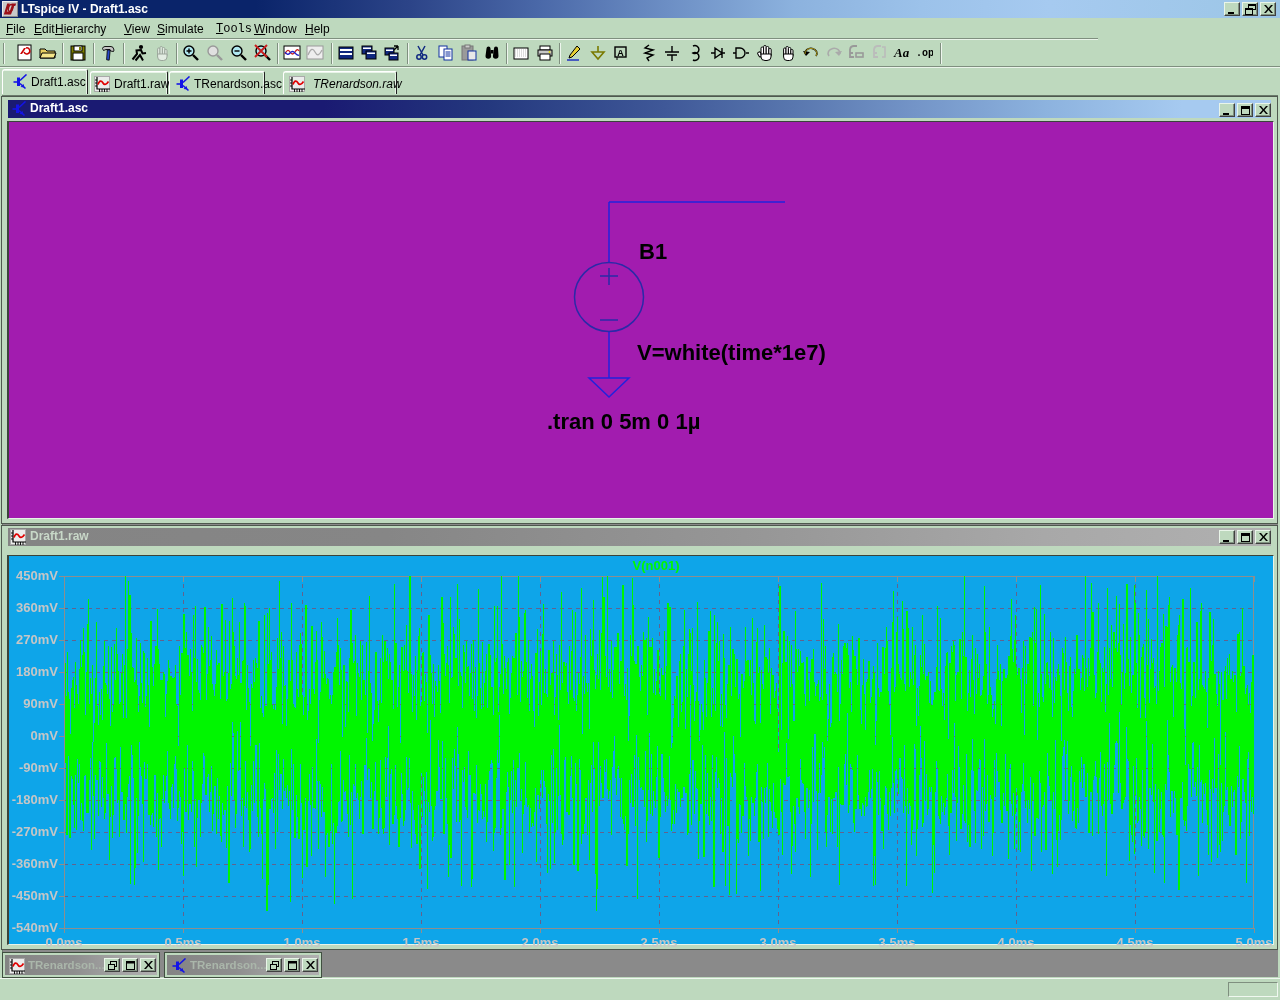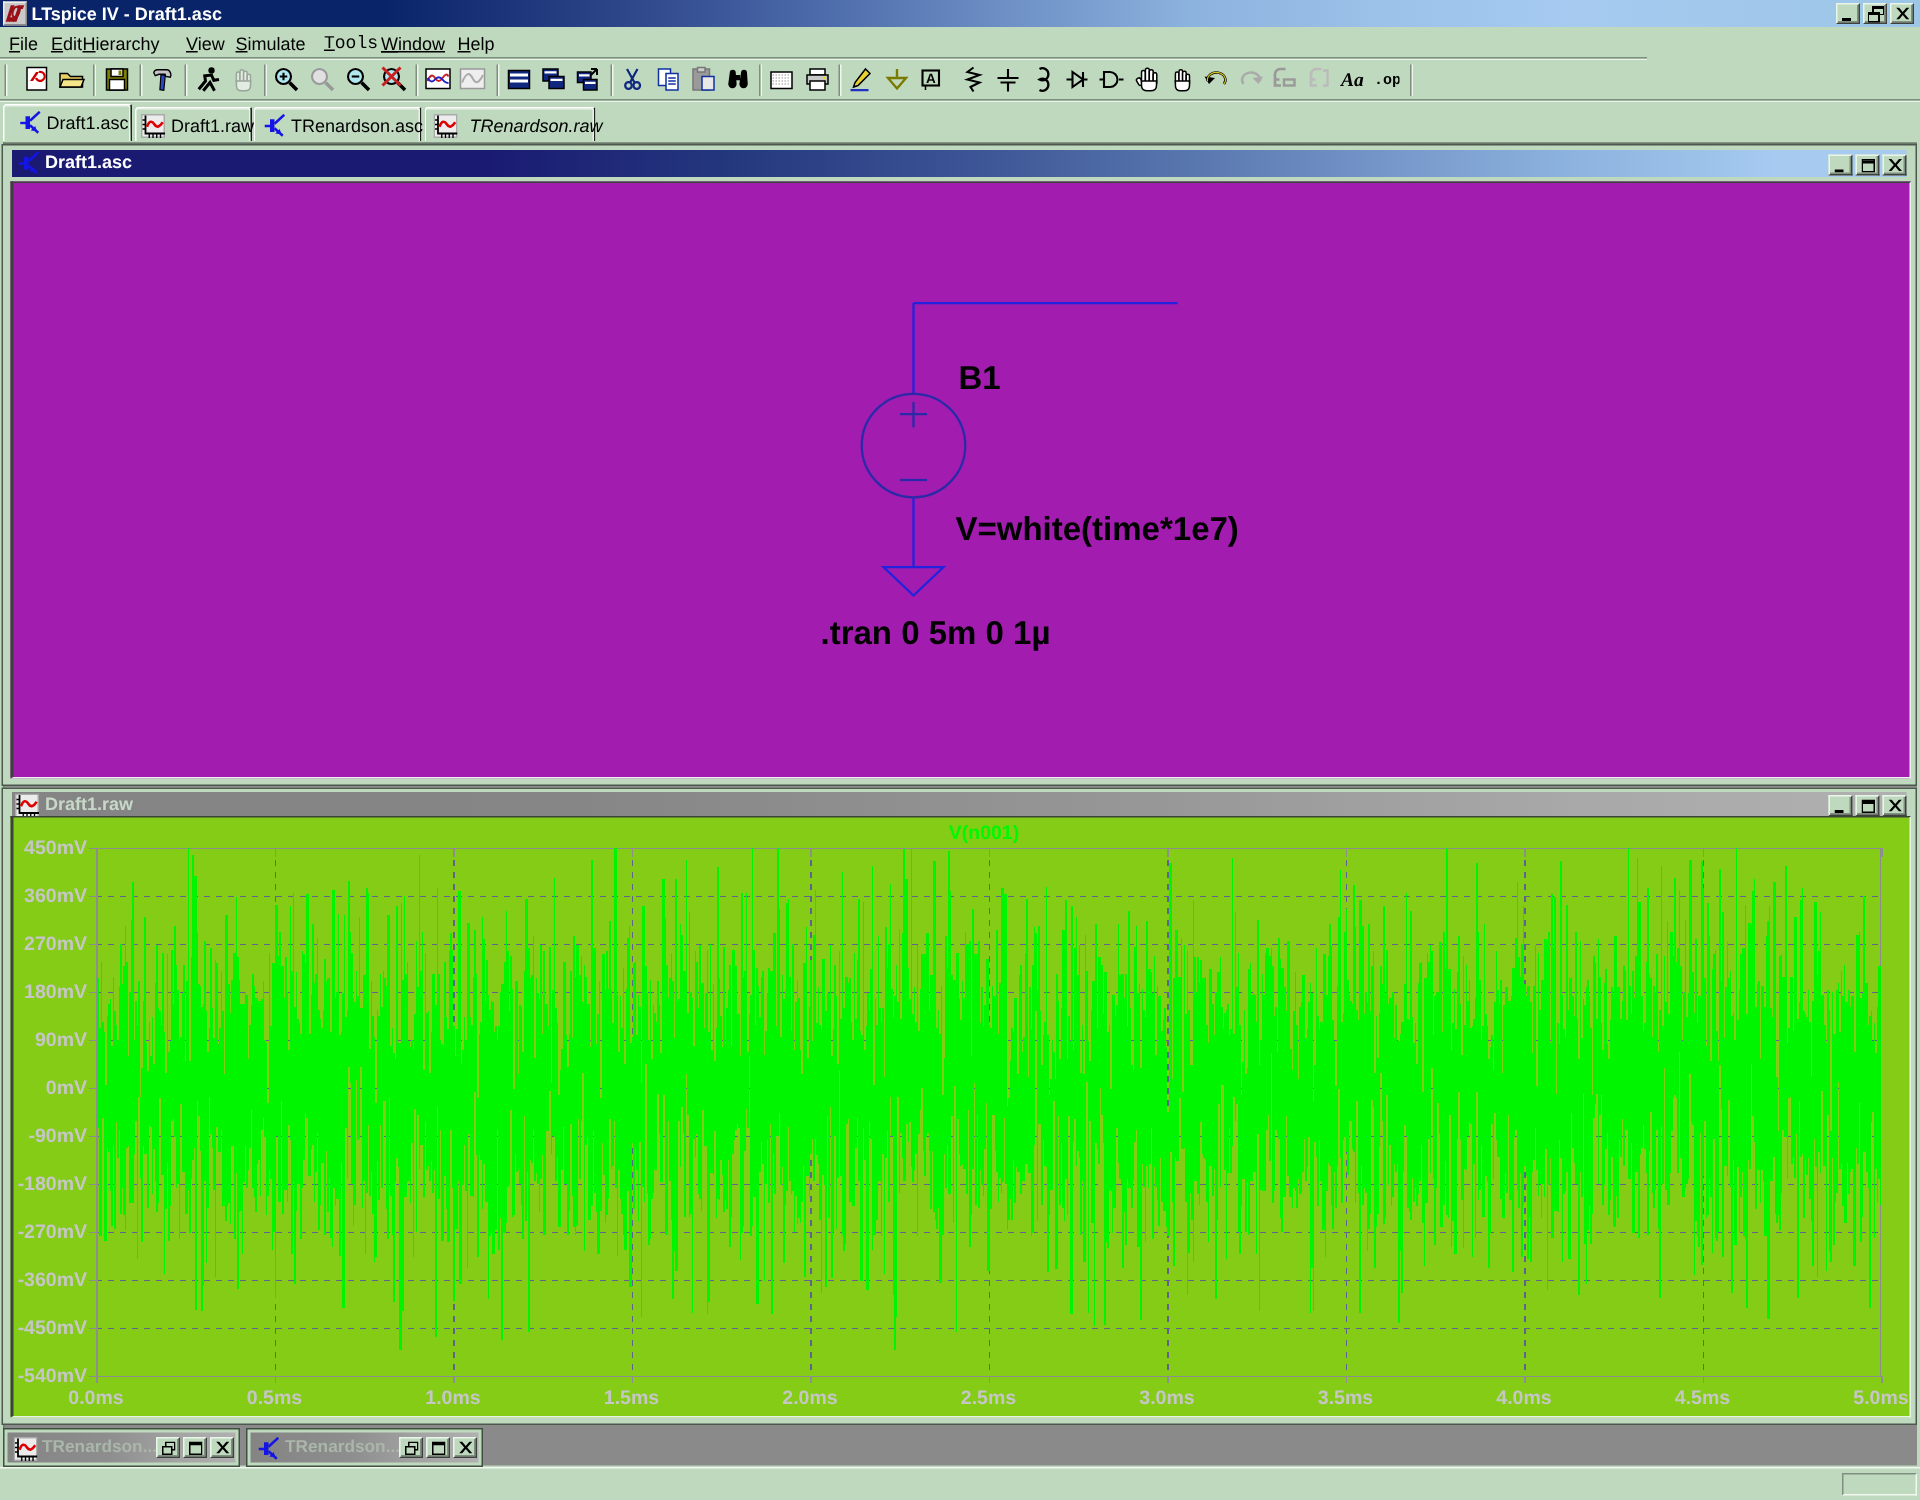--- a/index.html
+++ b/index.html
@@ -69,21 +69,21 @@
     </div>
 </div>
 
 <div class="abs" id="menubar">
   <span class="menuitem" style="left:6px;"><u>F</u>ile</span>
   <span class="menuitem" style="left:34px;"><u>E</u>dit</span>
   <span class="menuitem" style="left:55px;"><u>H</u>ierarchy</span>
   <span class="menuitem" style="left:124px;"><u>V</u>iew</span>
   <span class="menuitem" style="left:157px;"><u>S</u>imulate</span>
   <span class="menuitem" style="left:216px;font-family:Liberation Mono, monospace;"><u>T</u>ools</span>
-  <span class="menuitem" style="left:254px;text-decoration:underline;"><u>W</u>indow</span>
+  <span class="menuitem" style="left:254px;"><u>W</u>indow</span>
   <span class="menuitem" style="left:305px;"><u>H</u>elp</span>
 </div>
 
 <div class="abs" id="toolbar">
     <span class="tsep" style="left:3px;"></span>
     <span class="ticon" style="left:16px;"><svg width="18" height="18" viewBox="0 0 18 18">
         <rect x="2" y="1" width="13" height="15" fill="#fff" stroke="#000"></rect>
         <path d="M4 10 L8 4 L10 4 L6 10 Z" fill="#c00"></path>
         <path d="M8 8 a3 3 0 1 0 2 -4" stroke="#c00" fill="none" stroke-width="1.5"></path>
       </svg></span>
@@ -287,21 +287,21 @@
   <div class="tab inactive" style="left:90px;width:78px;">
       <span class="tabicon" style="left:3px;"><svg width="16" height="16" viewBox="0 0 16 16">
           <rect x="0.5" y="0.5" width="15" height="15" fill="#ececec" stroke="#aaa"></rect>
           <path d="M3 1 V13 H16" stroke="#000" stroke-width="1.2" fill="none"></path>
           <path d="M1 4 H3 M1 7 H3 M1 10 H3" stroke="#000" stroke-width="0.9"></path>
           <path d="M5.5 16 V13 M8 16 V13 M10.5 16 V13 M13 16 V13" stroke="#000" stroke-width="0.9"></path>
           <path d="M4 8.5 C5.5 4 7.5 4.5 9 7 C10.5 9.5 12.5 8.5 14.5 5.5" stroke="#e00000" stroke-width="1.7" fill="none"></path>
         </svg></span>
       <span class="tablabel" style="left:23px;">Draft1.raw</span>
     </div>
-  <div class="tab inactive" style="left:169px;width:112px;">
+  <div class="tab inactive" style="left:169px;width:96px;">
       <span class="tabicon" style="left:5px;"><svg width="16" height="16" viewBox="0 0 16 16">
           <g stroke="#1414e6" fill="none">
             <path d="M1.5 8 H5.5" stroke-width="1.6"></path>
             <path d="M6.5 3.5 V12" stroke-width="3"></path>
             <path d="M8 6.5 L14.5 0.5" stroke-width="1.6"></path>
             <path d="M8 9.5 L13.5 14.5" stroke-width="1.6"></path>
             <path d="M12.5 13.5 L8.5 13 L11.5 10 Z" fill="#1414e6" stroke="none"></path>
           </g>
         </svg></span>
       <span class="tablabel" style="left:24px;">TRenardson.asc</span>
@@ -390,21 +390,21 @@
           <rect x="0.5" y="0.5" width="8" height="8" fill="none" stroke="#000"></rect>
           <rect x="0.5" y="1" width="8" height="2" fill="#000"></rect>
         </svg>
       </div>
     <div class="winbtn">
         <svg width="9" height="8" viewBox="0 0 9 8">
           <path d="M0 0 L2 0 L4.5 3 L7 0 L9 0 L5.5 4 L9 8 L7 8 L4.5 5 L2 8 L0 8 L3.5 4 Z" fill="#000"></path>
         </svg>
       </div>
   </div>
-  <div class="cclient" style="background:#84cc16;top:18px;">
+  <div class="cclient" style="background:#0ea5e9;top:29px;">
     <svg width="1264" height="397" viewBox="0 0 1264 397" style="position:absolute;left:0;top:0;" id="plotsvg">
         <g transform="translate(-9,-548)">
 <path d="M64 600.5H1253M64 632.5H1253M64 664.5H1253M64 696.5H1253M64 728.5H1253M64 760.5H1253M64 792.5H1253M64 824.5H1253M64 856.5H1253M64 888.5H1253M183.5 568V920M302.5 568V920M421.5 568V920M540.5 568V920M659.5 568V920M778.5 568V920M897.5 568V920M1016.5 568V920M1135.5 568V920" stroke="#62628e" stroke-width="1" stroke-dasharray="4 4" fill="none" shape-rendering="crispEdges"></path>
 <rect x="64.5" y="568.5" width="1189" height="352" fill="none" stroke="#8e8e8e" stroke-width="1" shape-rendering="crispEdges"></rect>
 <path d="M59 568.5H64M59 600.5H64M59 632.5H64M59 664.5H64M59 696.5H64M59 728.5H64M59 760.5H64M59 792.5H64M59 824.5H64M59 856.5H64M59 888.5H64M59 920.5H64M64.5 920V925M64.5 568V574M183.5 920V925M183.5 568V574M302.5 920V925M302.5 568V574M421.5 920V925M421.5 568V574M540.5 920V925M540.5 568V574M659.5 920V925M659.5 568V574M778.5 920V925M778.5 568V574M897.5 920V925M897.5 568V574M1016.5 920V925M1016.5 568V574M1135.5 920V925M1135.5 568V574M1254.5 920V925M1254.5 568V574" stroke="#8e8e8e" stroke-width="1" fill="none" shape-rendering="crispEdges"></path>
 <text x="58" y="572" text-anchor="end" font-size="13" font-weight="bold" fill="#c6c6c6">450mV</text>
 <text x="58" y="604" text-anchor="end" font-size="13" font-weight="bold" fill="#c6c6c6">360mV</text>
 <text x="58" y="636" text-anchor="end" font-size="13" font-weight="bold" fill="#c6c6c6">270mV</text>
 <text x="58" y="668" text-anchor="end" font-size="13" font-weight="bold" fill="#c6c6c6">180mV</text>
 <text x="58" y="700" text-anchor="end" font-size="13" font-weight="bold" fill="#c6c6c6">90mV</text>

